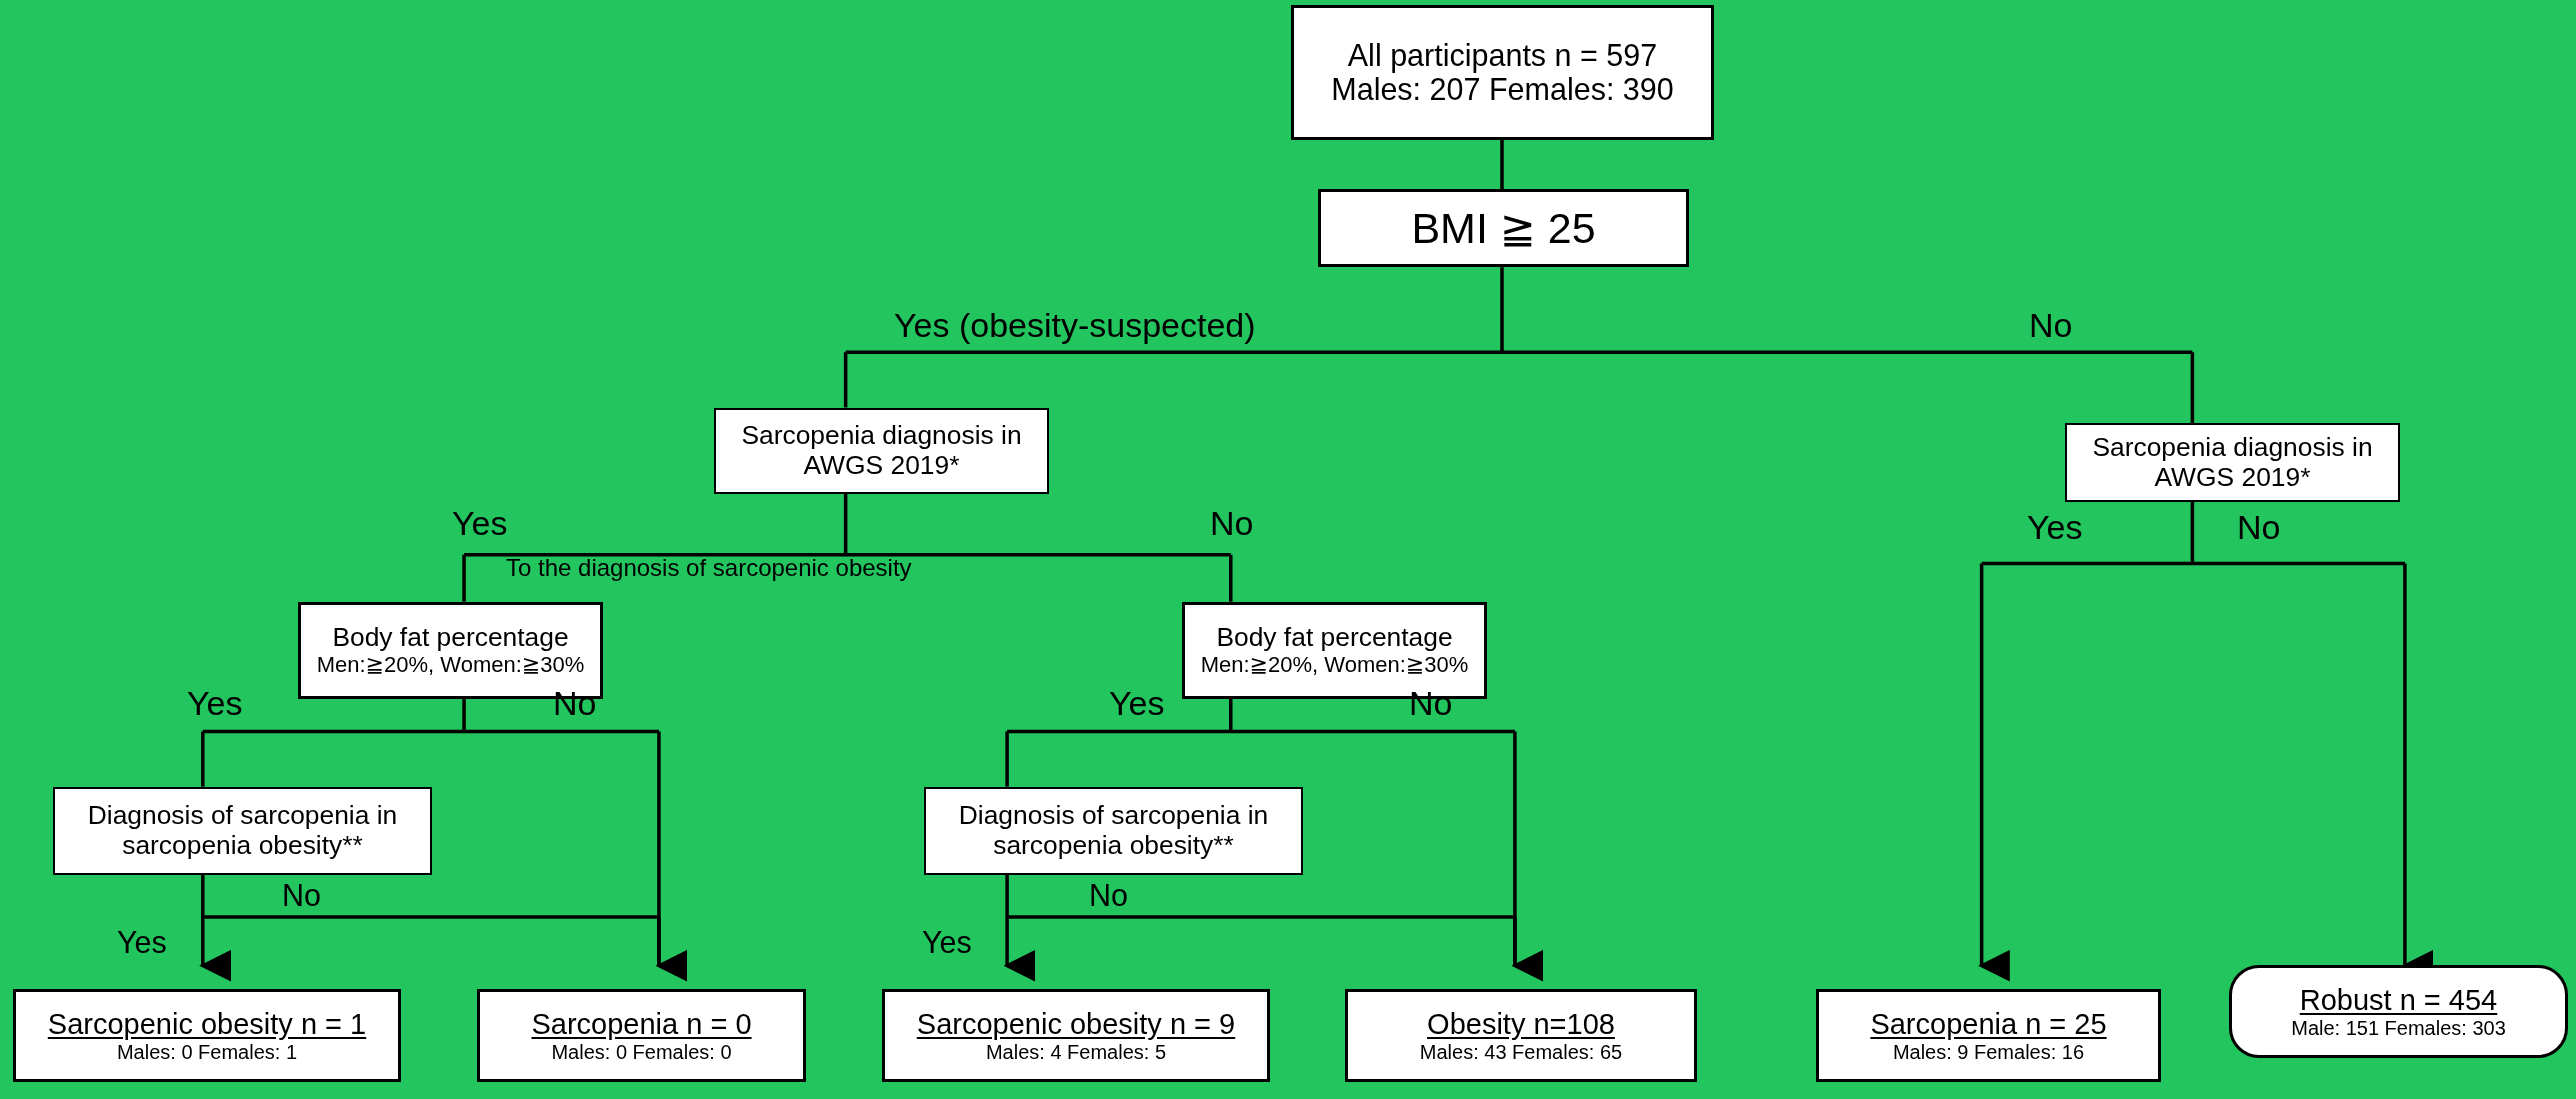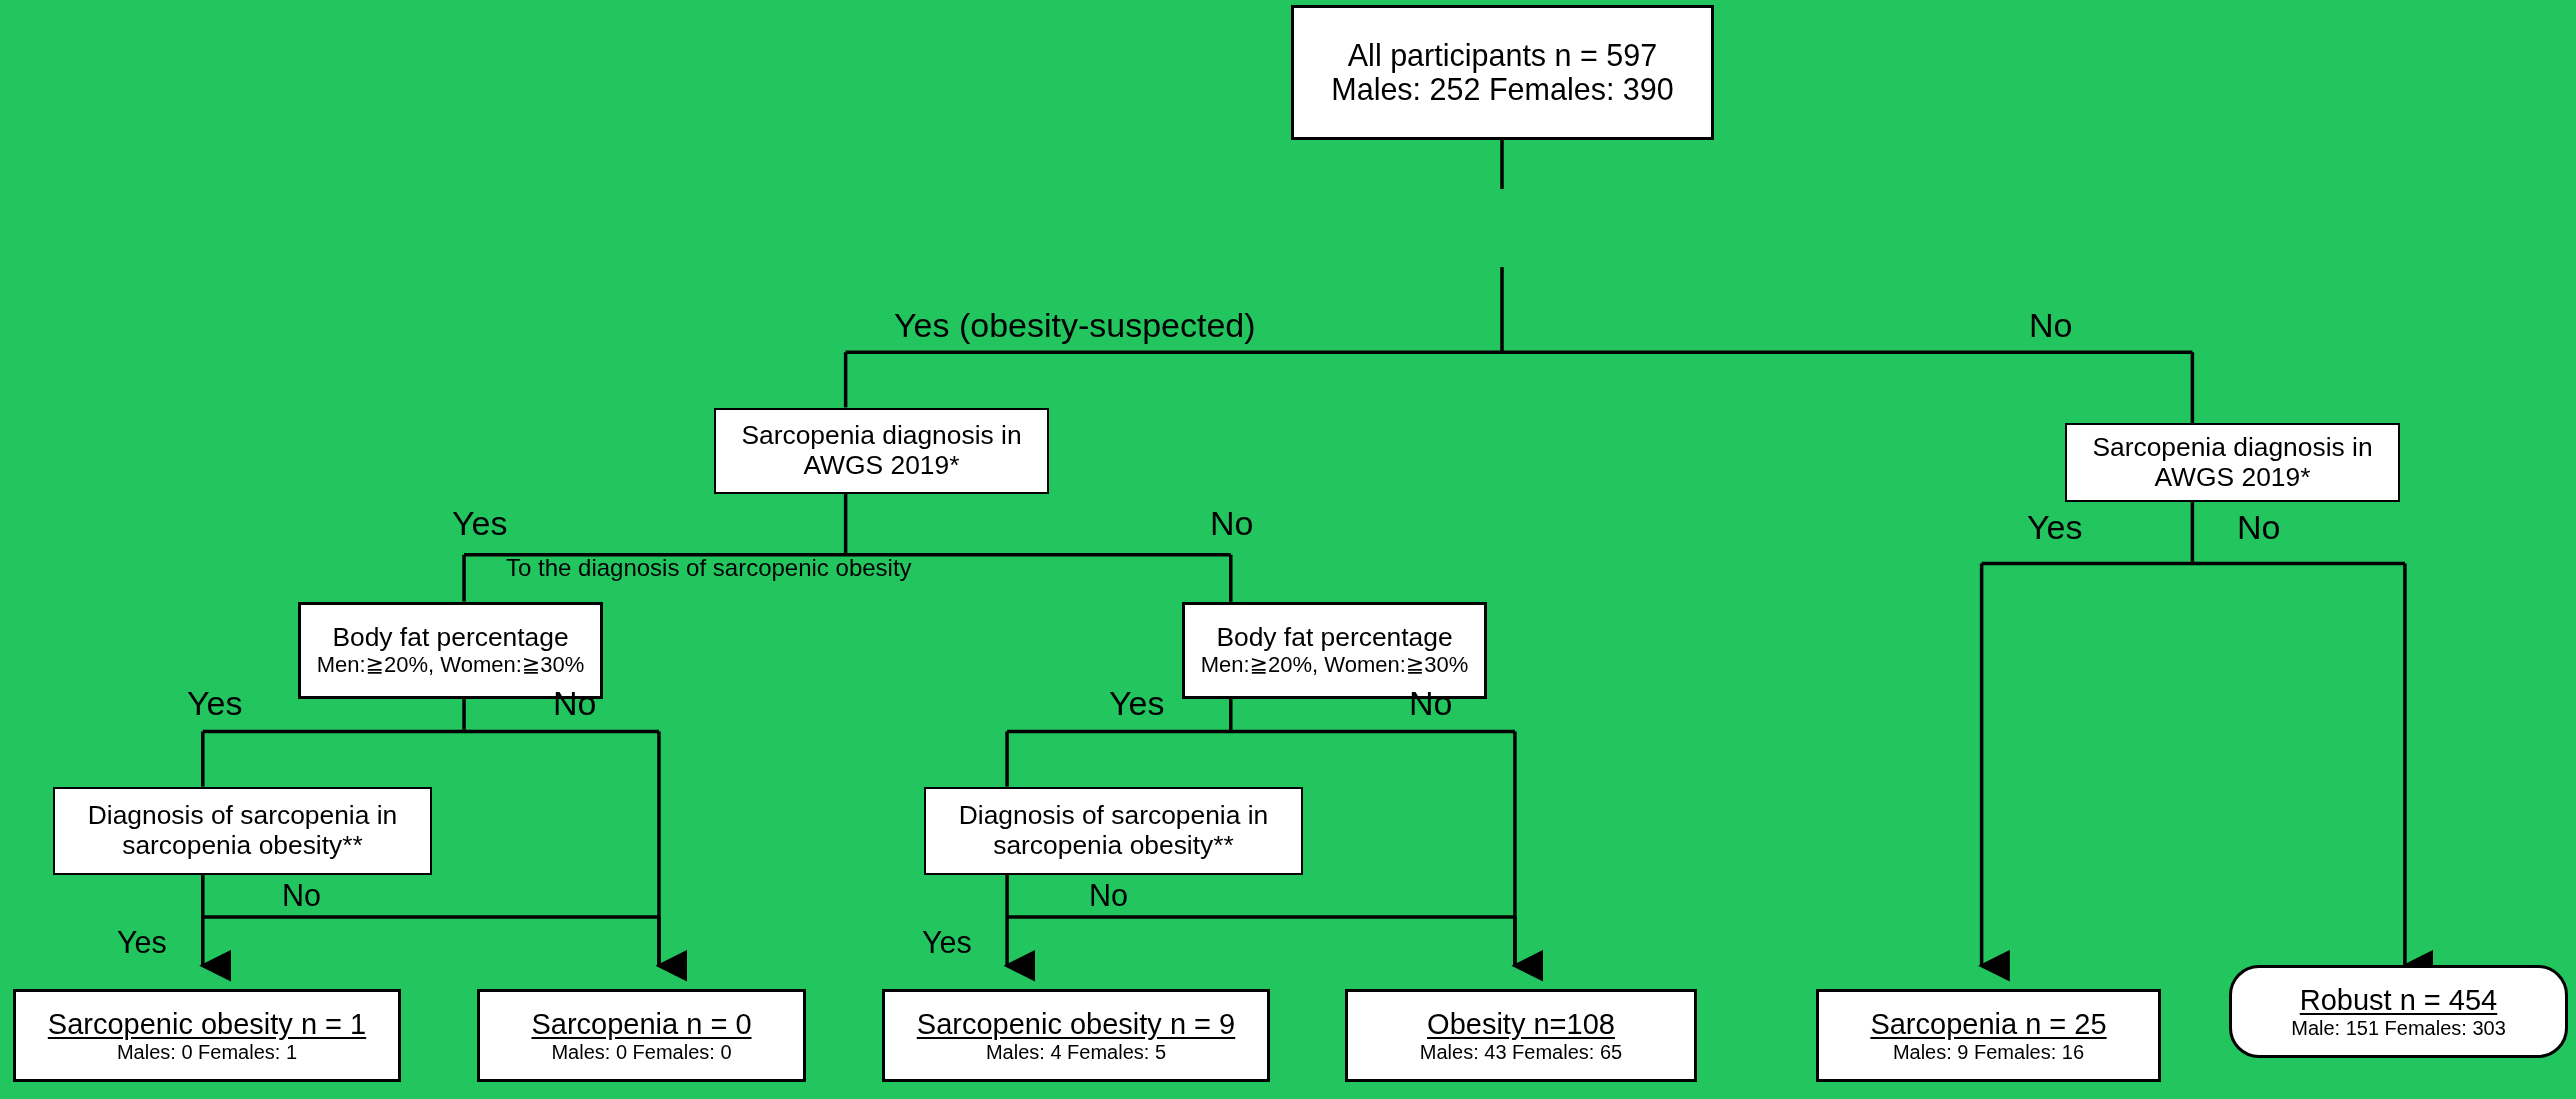--- a/index.html
+++ b/index.html
@@ -111,23 +111,26 @@
 
       <line x1="3734" y1="855" x2="3734" y2="960"></line>
       <line x1="3375" y1="960" x2="4096" y2="960"></line>
       <line x1="3375" y1="960" x2="3375" y2="1645" marker-end="url(#arrowhead)"></line>
       <line x1="4096" y1="960" x2="4096" y2="1645" marker-end="url(#arrowhead)"></line>
     </g>
   </svg>
 
   <div class="node fs-top" style="left:1291px; top:4.7px; width:423px; height:135px;">
     <span class="l1">All participants n = 597</span>
-    <span class="l2">Males: 252 Females: 390</span>
-  </div>
-
+    <span class="l2">Males: 207 Females: 390</span>
+  </div>
+
+  <div class="node fs-bmi" style="left:1318px; top:189px; width:371px; height:78px;">
+    <span class="l1">BMI ≧ 25</span>
+  </div>
 
   <div class="edge-label fs-lbl" style="left:894px; top:308px;">
     <span>Yes (obesity-suspected)</span>
   </div>
   <div class="edge-label fs-lbl" style="left:2029px; top:308px;">
     <span>No</span>
   </div>
 
   <div class="node thin fs-mid" style="left:674px; top:408px; width:335px; height:86px;">
     <span class="l1">Sarcopenia diagnosis in</span>

